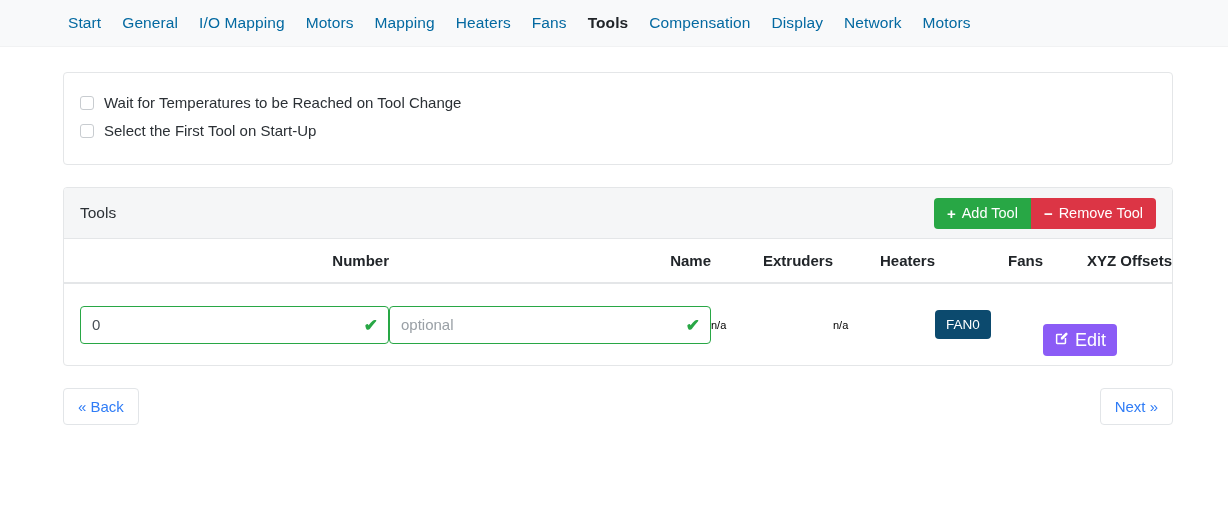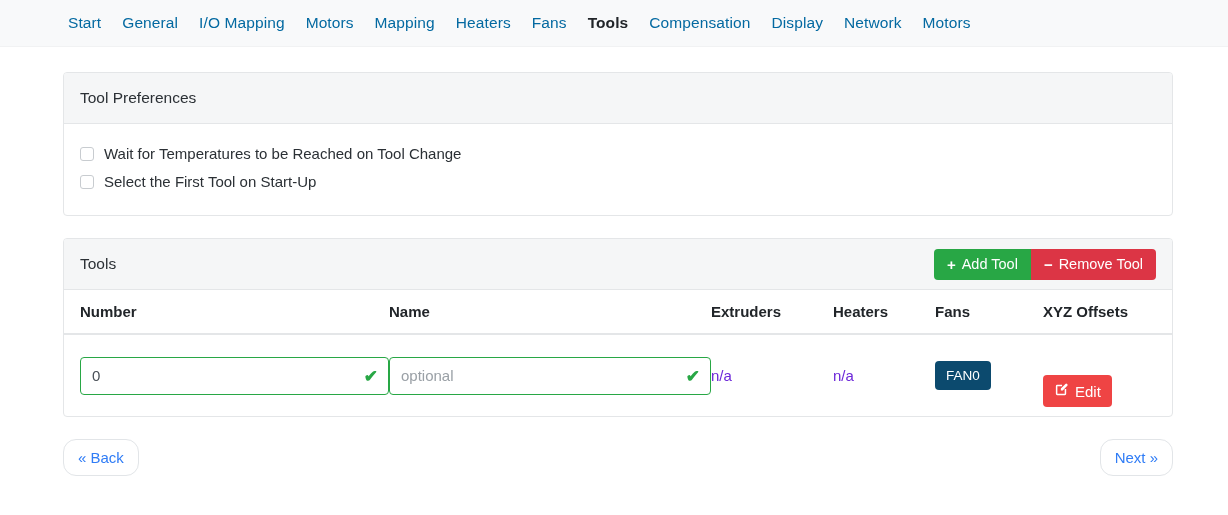--- a/index.html
+++ b/index.html
@@ -103,21 +103,21 @@
   .btn-success { background: #28a745; border-radius: 4px 0 0 4px; }
   .btn-danger  { background: #dc3545; border-radius: 0 4px 4px 0; }
   .btn .sym { font-size: 15px; margin-right: 6px; font-weight: bold; line-height: 1; }
 
   
   table.tools-table {
     width: 100%;
     border-collapse: collapse;
   }
   table.tools-table thead th {
-    text-align: left;
+    text-align: right;
     font-size: 15px;
     font-weight: bold;
     color: #212529;
     padding: 13px 0 13px 0;
     border-bottom: 2px solid #e4e6e8;
   }
   table.tools-table tbody td {
     padding: 9px 0;
     vertical-align: middle;
     border-top: 1px solid #eceff1;
@@ -149,38 +149,38 @@
     position: absolute;
     right: 11px; top: 50%;
     transform: translateY(-50%);
     color: #28a745;
     font-size: 17px;
     font-weight: bold;
     line-height: 1;
     pointer-events: none;
   }
 
-  .muted { color: #6d28d9; font-size: 15px; }
+  .muted { color: #000000; font-size: 11px; }
 
   .badge-fan {
     display: inline-flex;
     align-items: center;
     background: #0c4a6e;
     color: #fff;
     font-size: 13.5px;
     border-radius: 4px;
     padding: 7px 11px;
     cursor: pointer;
   }
   .btn-edit {
     display: inline-flex;
     align-items: center;
-    background: #ef4444;
+    background: #8b5cf6;
     color: #fff;
-    font-size: 15px;
+    font-size: 18px;
     border: none;
     border-radius: 4px;
     padding: 0 11px;
     height: 32px;
     cursor: pointer;
     font-family: "Liberation Sans", sans-serif;
     margin-top: 31px;
   }
   .btn-edit svg { margin-right: 6px; }
 
@@ -188,21 +188,21 @@
   .footer-nav {
     display: flex;
     justify-content: space-between;
     align-items: center;
     margin-top: 14px;
   }
   .btn-outline {
     background: #fff;
     border: 1px solid #e2e5e8;
     color: #2f7cf6;
-    border-radius: 13px;
+    border-radius: 4px;
     font-size: 15px;
     padding: 0 14px;
     height: 37px;
     display: inline-flex;
     align-items: center;
     cursor: pointer;
     font-family: "Liberation Sans", sans-serif;
   }
 </style>
 </head>
@@ -219,23 +219,20 @@
   <span class="nav-item active">Tools</span>
   <span class="nav-item">Compensation</span>
   <span class="nav-item">Display</span>
   <span class="nav-item">Network</span>
   <span class="nav-item">Motors</span>
 </div>
 
 <div class="page">
 
   <div class="card">
-    <div class="card-header">
-      <span class="card-title">Tool Preferences</span>
-    </div>
     <div class="card-body">
       <div class="check-row">
         <span class="checkbox"></span>
         <span class="check-label">Wait for Temperatures to be Reached on Tool Change</span>
       </div>
       <div class="check-row">
         <span class="checkbox"></span>
         <span class="check-label">Select the First Tool on Start-Up</span>
       </div>
     </div>

